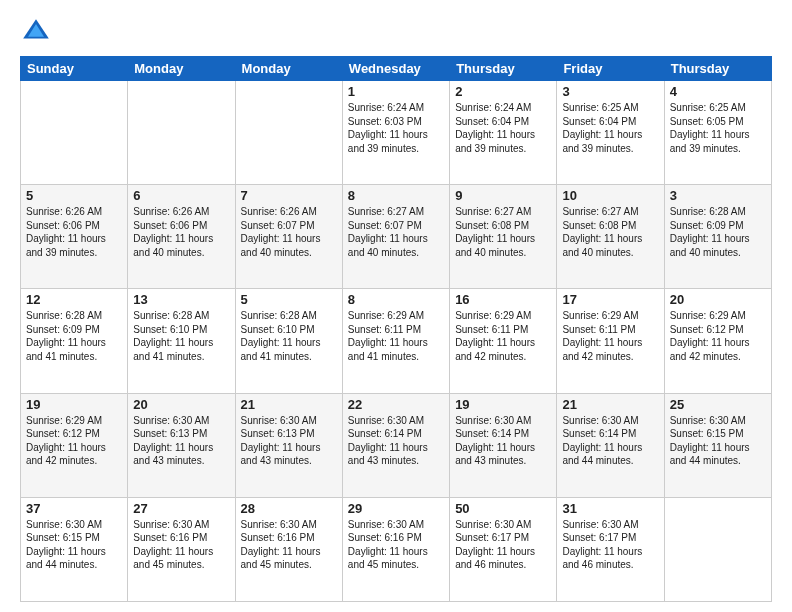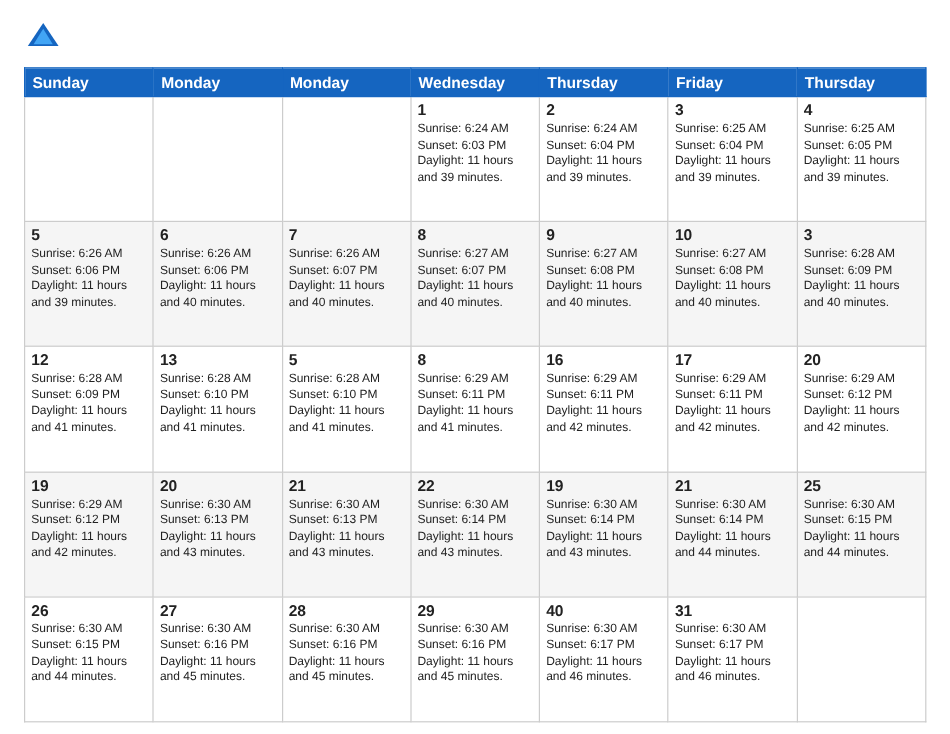--- a/index.html
+++ b/index.html
@@ -295,21 +295,21 @@
           </td>
           <td>
             <span class="day-number">25</span>
             <div class="day-info" style="white-space: pre-line;">Sunrise: 6:30 AM
 Sunset: 6:15 PM
 Daylight: 11 hours and 44 minutes.</div>
           </td>
         </tr>
         <tr>
           <td>
-            <span class="day-number">26</span>
+            <span class="day-number">37</span>
             <div class="day-info" style="white-space: pre-line;">Sunrise: 6:30 AM
 Sunset: 6:15 PM
 Daylight: 11 hours and 44 minutes.</div>
           </td>
           <td>
             <span class="day-number">27</span>
             <div class="day-info" style="white-space: pre-line;">Sunrise: 6:30 AM
 Sunset: 6:16 PM
 Daylight: 11 hours and 45 minutes.</div>
           </td>
@@ -319,21 +319,21 @@
 Sunset: 6:16 PM
 Daylight: 11 hours and 45 minutes.</div>
           </td>
           <td>
             <span class="day-number">29</span>
             <div class="day-info" style="white-space: pre-line;">Sunrise: 6:30 AM
 Sunset: 6:16 PM
 Daylight: 11 hours and 45 minutes.</div>
           </td>
           <td>
-            <span class="day-number">40</span>
+            <span class="day-number">50</span>
             <div class="day-info" style="white-space: pre-line;">Sunrise: 6:30 AM
 Sunset: 6:17 PM
 Daylight: 11 hours and 46 minutes.</div>
           </td>
           <td>
             <span class="day-number">31</span>
             <div class="day-info" style="white-space: pre-line;">Sunrise: 6:30 AM
 Sunset: 6:17 PM
 Daylight: 11 hours and 46 minutes.</div>
           </td>

